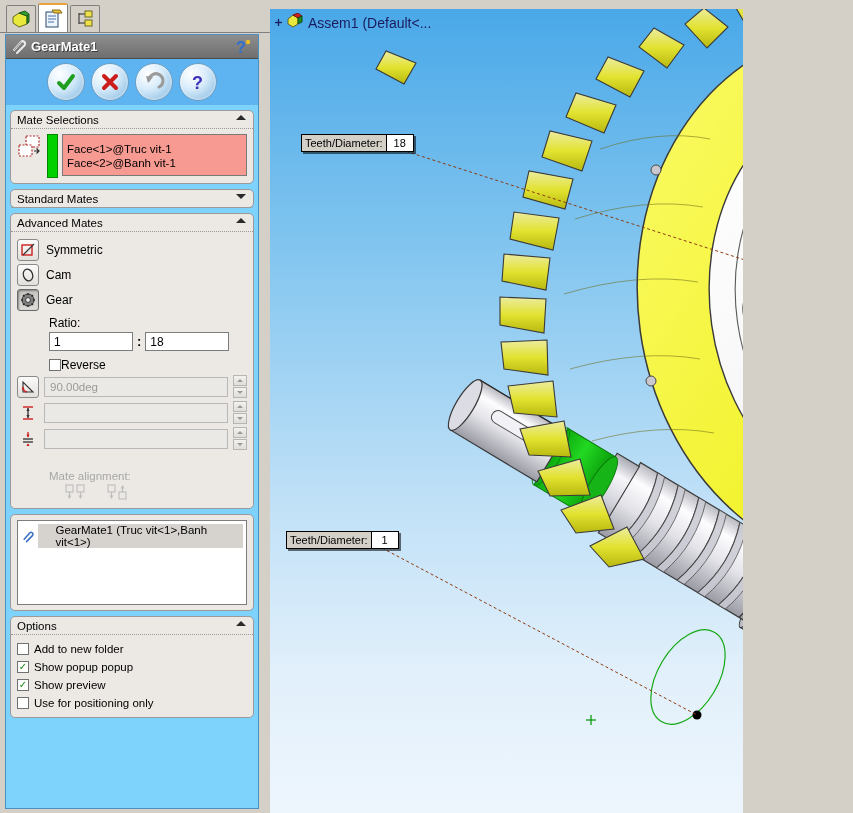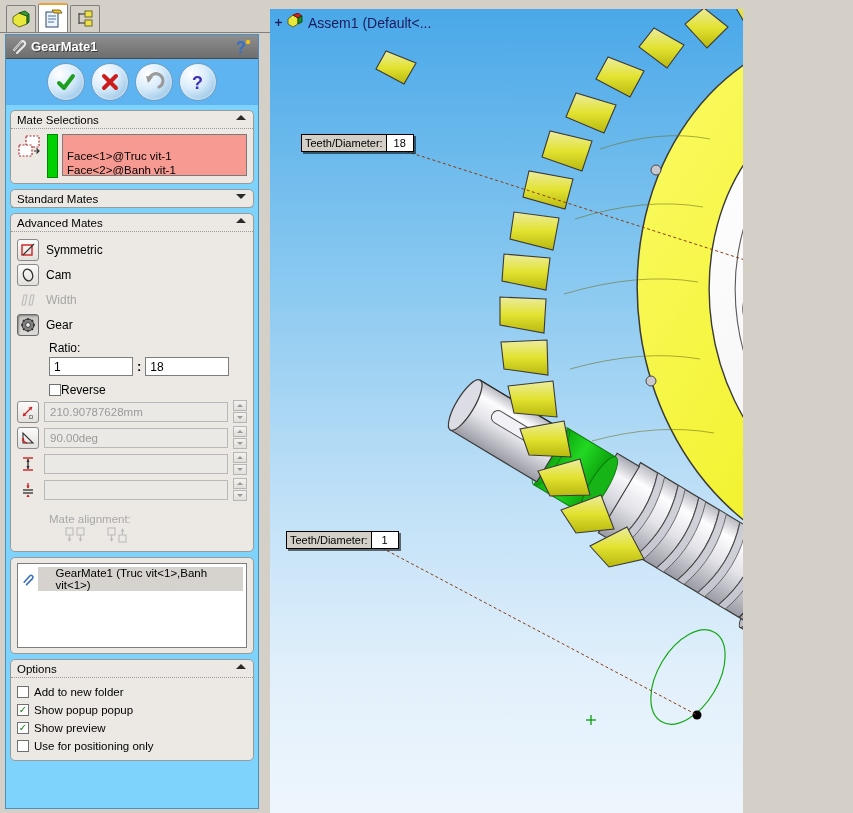--- a/index.html
+++ b/index.html
@@ -117,21 +117,21 @@
   .group-body { padding: 5px 6px; }
 
   
   #mate-sel-row { display: flex; align-items: flex-start; gap: 4px; }
   #sel-green-bar { width: 9px; height: 42px; background: #00d000; border: 1px solid #008800; }
   #sel-listbox {
     flex: 1;
     height: 42px;
     background: #f79a92;
     border: 1px solid #7a7a7a;
-    padding: 14px 4px;
+    padding: 7px 4px;
     box-sizing: border-box;
     font-size: 11.5px;
     line-height: 14px;
     color: #000;
     overflow: hidden;
     cursor: pointer;
   }
 
   
   .mate-row {
@@ -203,21 +203,21 @@
   }
   .spin { width: 14px; display: flex; flex-direction: column; gap: 1px; }
   .spin i {
     width: 0; height: 0;
     border-left: 3px solid transparent;
     border-right: 3px solid transparent;
   }
   .spin .up i { border-bottom: 3px solid #9a9a9a; }
   .spin .dn i { border-top: 3px solid #9a9a9a; }
 
-  #align-label { margin: 12px 0 2px 32px; font-size: 11.5px; color: #a8a8a8; }
+  #align-label { margin: 20px 0 2px 32px; font-size: 11.5px; color: #a8a8a8; }
   #align-row { display: flex; gap: 20px; margin-left: 48px; }
 
   
   #mates-listbox {
     height: 85px;
     background: #ffffff;
     border: 1px solid #7d7d7d;
     padding: 3px;
     box-sizing: border-box;
     overflow: hidden;
@@ -403,29 +403,20 @@
 
           <div class="mate-row">
             <span class="mate-icon">
               <svg width="16" height="16" viewBox="0 0 16 16">
                 <ellipse cx="8" cy="8" rx="4.6" ry="6" fill="none" stroke="#303030" stroke-width="1.3" transform="rotate(-20 8 8)"></ellipse>
               </svg>
             </span>
             <span class="mate-label">Cam</span>
           </div>
 
-          <div class="mate-row">
-            <span class="mate-icon flat">
-              <svg width="18" height="16" viewBox="0 0 18 16">
-                <path d="M3 13 L5 3 L8 3 L6 13 Z" fill="none" stroke="#bdbdbd" stroke-width="1.2"></path>
-                <path d="M10 13 L12 3 L15 3 L13 13 Z" fill="none" stroke="#bdbdbd" stroke-width="1.2"></path>
-              </svg>
-            </span>
-            <span class="mate-label disabled">Width</span>
-          </div>
 
           <div class="mate-row">
             <span class="mate-icon pressed">
               <svg width="16" height="16" viewBox="0 0 16 16">
                 <circle cx="8" cy="8" r="6" fill="#808080" stroke="#303030" stroke-width="1"></circle>
                 <circle cx="8" cy="8" r="2.4" fill="#efefef" stroke="#303030" stroke-width="0.9"></circle>
                 <g stroke="#303030" stroke-width="1.4">
                   <line x1="8" y1="1" x2="8" y2="3"></line>
                     <line x1="8" y1="13" x2="8" y2="15"></line>
                   <line x1="1" y1="8" x2="3" y2="8"></line>
@@ -445,39 +436,20 @@
             <div class="ratio-input" style="display:flex;align-items:center;">1</div>
             <span id="ratio-colon">:</span>
             <div class="ratio-input" style="display:flex;align-items:center;">18</div>
           </div>
 
           <div id="reverse-row">
             <span class="chk"></span>
             <span class="mate-label">Reverse</span>
           </div>
 
-          <div class="val-row">
-            <span class="val-btn">
-              <svg width="16" height="16" viewBox="0 0 16 16">
-                <path d="M3 12 L12 3" stroke="#cc2020" stroke-width="1.3"></path>
-                <polygon points="12,3 8.5,3.6 11.4,6.5" fill="#cc2020"></polygon>
-                <polygon points="3,12 6.5,11.4 3.6,8.5" fill="#cc2020"></polygon>
-                <text x="9" y="15" font-family="Liberation Sans, sans-serif" font-size="6" fill="#303030">D</text>
-              </svg>
-            </span>
-            <span class="val-input">210.90787628mm</span>
-            <span class="spin">
-              <span class="up" style="display:flex;align-items:center;justify-content:center;border:1px solid #b6b6b6;height:9px;background:linear-gradient(#f4f2ee,#e0ded9);">
-                  <i style="border-left:3px solid transparent;border-right:3px solid transparent;border-bottom:3px solid #9a9a9a;display:block;width:0;height:0;"></i>
-                </span>
-              <span class="dn" style="display:flex;align-items:center;justify-content:center;border:1px solid #b6b6b6;height:9px;background:linear-gradient(#f4f2ee,#e0ded9);">
-                  <i style="border-left:3px solid transparent;border-right:3px solid transparent;border-top:3px solid #9a9a9a;display:block;width:0;height:0;"></i>
-                </span>
-            </span>
-          </div>
 
           <div class="val-row">
             <span class="val-btn">
               <svg width="16" height="16" viewBox="0 0 16 16">
                 <path d="M3 13 L3 3 L13 13 Z" fill="none" stroke="#303030" stroke-width="1.1"></path>
                 <path d="M3 8 a5 5 0 0 0 4 5" fill="none" stroke="#cc2020" stroke-width="1.3"></path>
                 <polygon points="3,8 1.6,10.6 4.6,10.2" fill="#cc2020"></polygon>
               </svg>
             </span>
             <span class="val-input">90.00deg</span>

